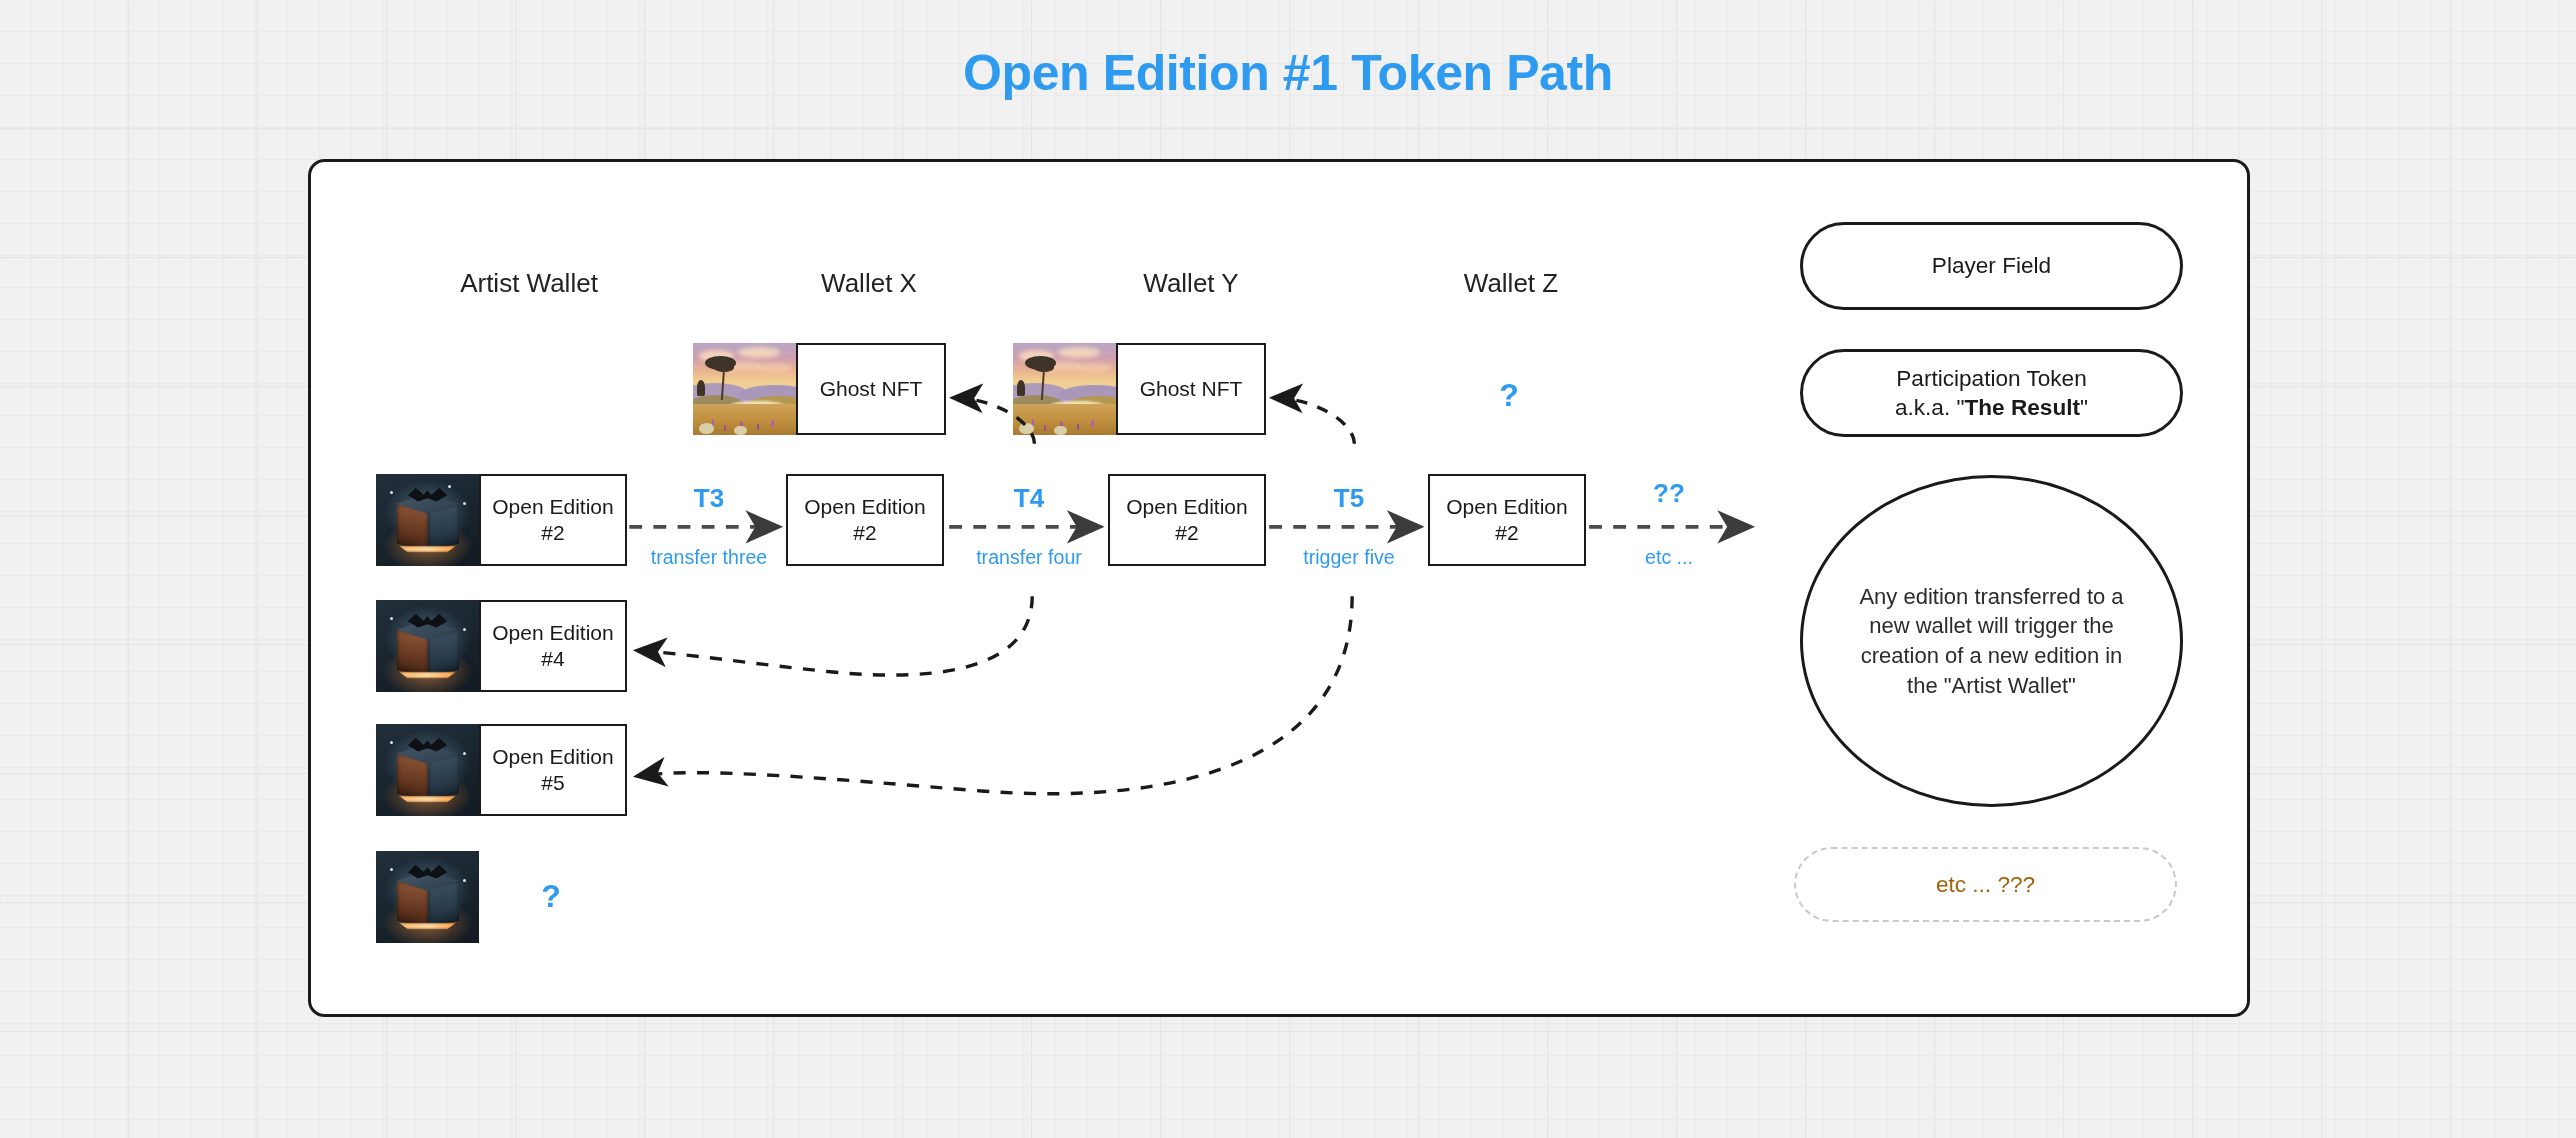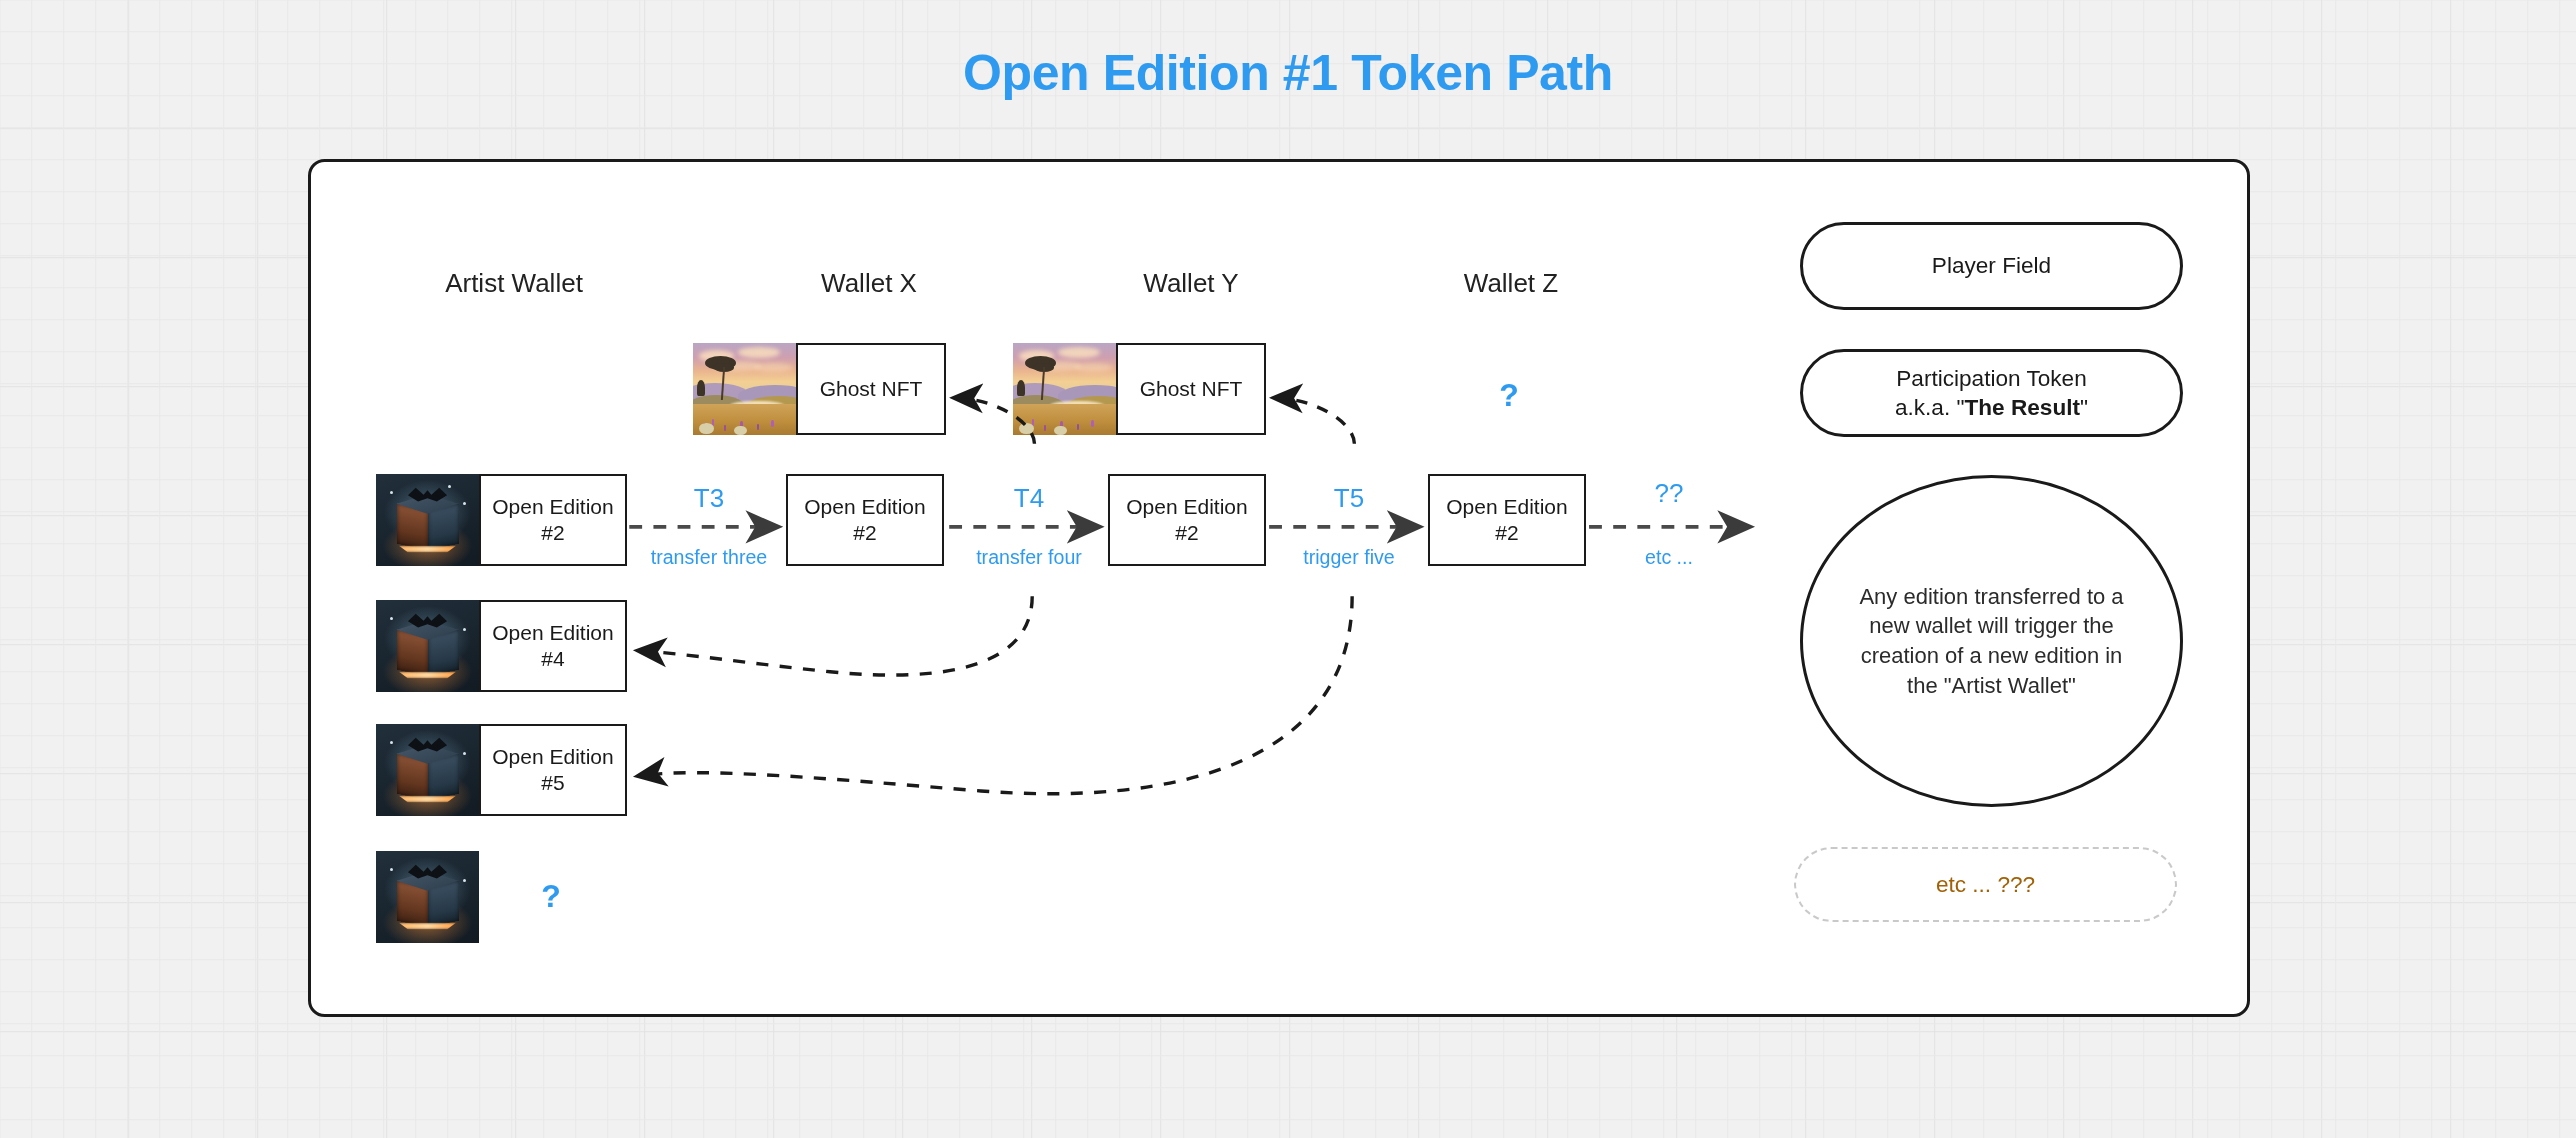--- a/index.html
+++ b/index.html
@@ -177,41 +177,41 @@
     font-size:22px;color:#2b2b2b;line-height:1.35;
     box-sizing:border-box;
     padding:0 41px;
   }
   
   .tlabel{
     position:absolute;transform:translateX(-50%);
     text-align:center;white-space:nowrap;
     color:#2e9bf0;
   }
-  .tlabel.code{font-size:26px;font-weight:normal;}
+  .tlabel.code{font-size:26px;font-weight:bold;}
   .tlabel.desc{font-size:19.6px;font-weight:normal;}
   .qmark{
     position:absolute;transform:translateX(-50%);
     font-size:32px;font-weight:bold;color:#2e9bf0;white-space:nowrap;
   }
   #arrow-layer{
     position:absolute;left:0;top:0;width:2576px;height:1139px;
     pointer-events:none;
   }
 </style>
 </head>
 <body>
 
 <div id="grid-bg"></div>
 
 <div id="page-title">Open Edition #1 Token Path</div>
 
 <div id="diagram-panel"></div>
 
-<div class="col-header" style="left:514px;top:268px;text-align:center;">Artist Wallet</div>
+<div class="col-header" style="left:529px;top:268px;text-align:center;">Artist Wallet</div>
 <div class="col-header" style="left:869px;top:268px;">Wallet X</div>
 <div class="col-header" style="left:1191px;top:268px;">Wallet Y</div>
 <div class="col-header" style="left:1511px;top:268px;">Wallet Z</div>
 
 <div class="node" style="left:693px;top:343px;width:253px;height:92px;">
   <div class="node-thumb">
     <div class="landscape">
       <div class="cloud" style="left:6%;top:8%;width:34%;height:13%;"></div>
       <div class="cloud" style="left:44%;top:4%;width:40%;height:12%;"></div>
       <div class="cloud" style="left:20%;top:20%;width:46%;height:10%;opacity:.6;"></div>

